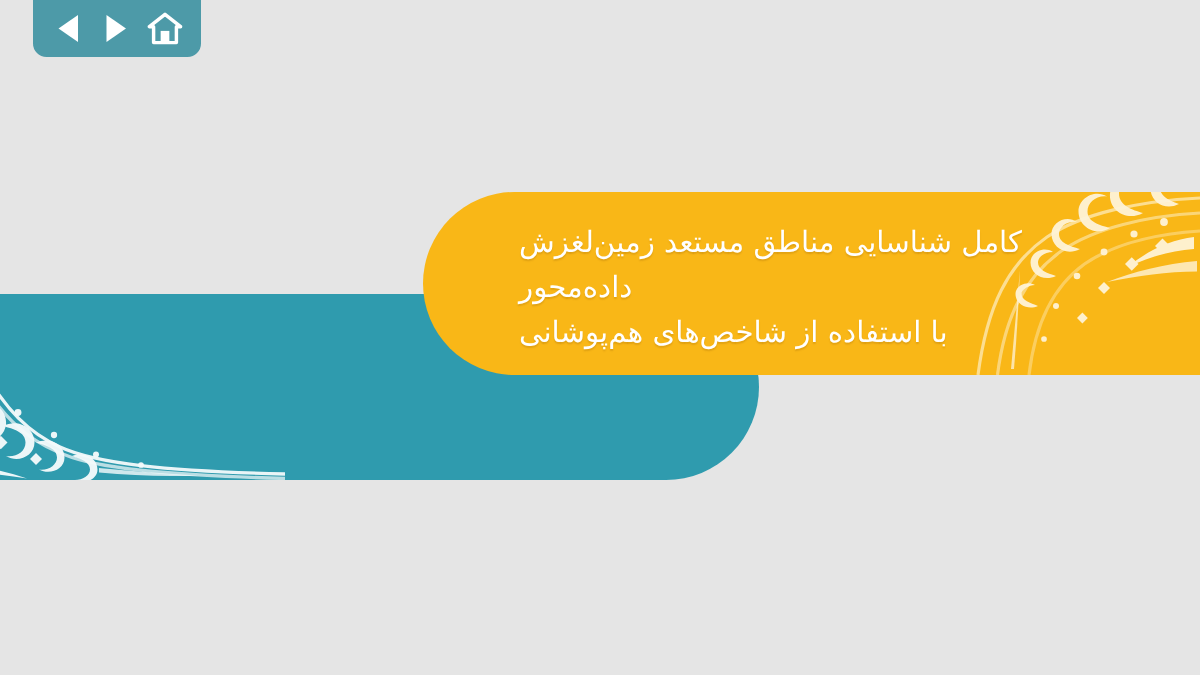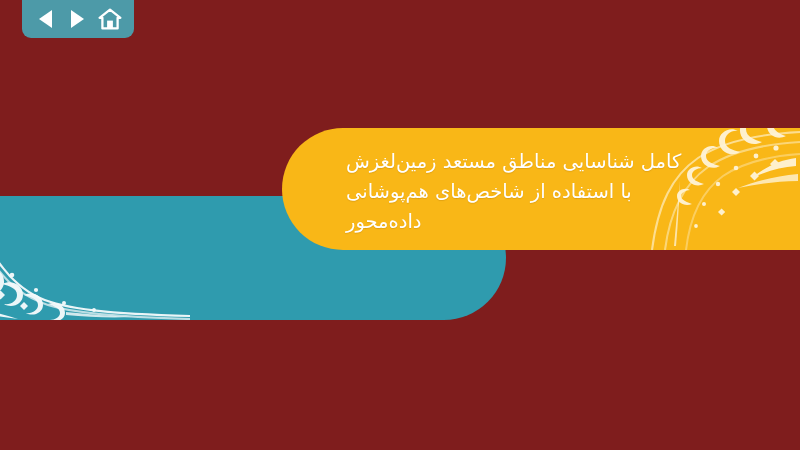--- a/index.html
+++ b/index.html
@@ -13,21 +13,21 @@
     height: 450px;
     position: relative;
     overflow: hidden;
     font-family: "DejaVu Sans", "Liberation Sans", sans-serif;
   }
 
   
   #slide-canvas {
     position: absolute;
     inset: 0;
-    background: #7f1d1d;
+    background: #e5e5e5;
     overflow: hidden;
   }
 
   
   #nav-toolbar {
     position: absolute;
     top: 0;
     left: 22px;
     width: 112px;
     height: 38px;
@@ -189,22 +189,22 @@
         <path d="M122 64 l4 -4 l4 4 l-4 4z"></path>
         <path d="M108 84 l3.6 -3.6 l3.6 3.6 l-3.6 3.6z"></path>
         <path d="M186 30 c-16 2 -31 9 -44 20 c15 -7 29 -11 44 -12z"></path>
         <path d="M188 46 c-22 2 -42 7 -60 14 c21 -4 40 -7 60 -7z" opacity="0.85"></path>
         <path d="M64 118 c2 -22 4 -44 6 -66 c-1 22 -2 44 -4 66z" opacity="0.8"></path>
       </g>
     </svg>
 
     <div id="slide-title">
       <div class="tline t1">کامل شناسایی مناطق مستعد زمین‌لغزش</div>
+      <div class="tline t3">داده‌محور</div>
       <div class="tline t2">با استفاده از شاخص‌های هم‌پوشانی</div>
-      <div class="tline t3">داده‌محور</div>
     </div>
   </div>
 
   <div id="nav-toolbar">
 
     <div class="nav-btn" title="Previous">
       <span class="tri tri-left"></span>
     </div>
 
     <div class="nav-btn" title="Next">

